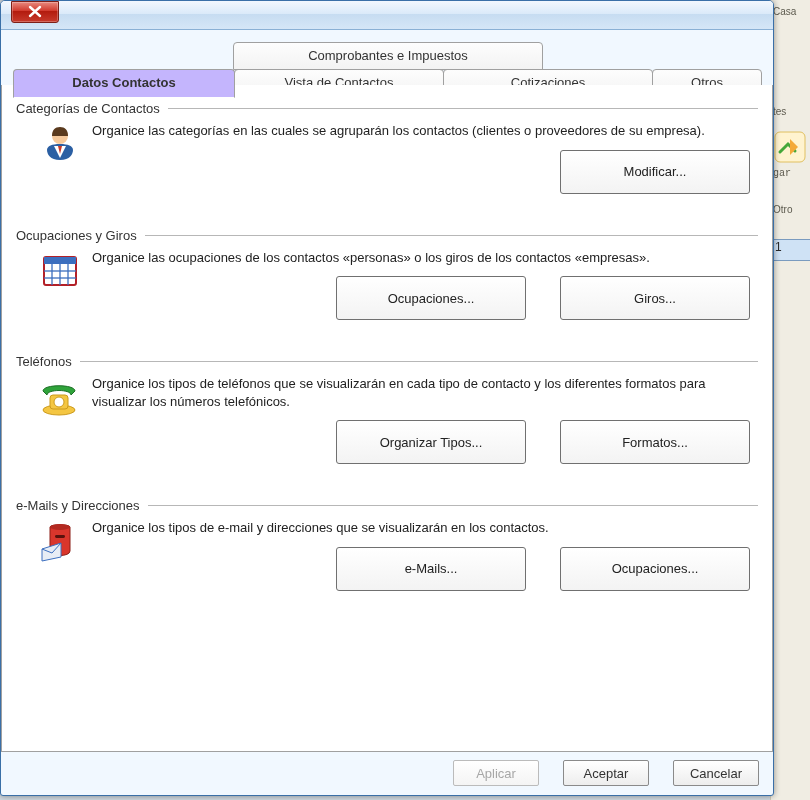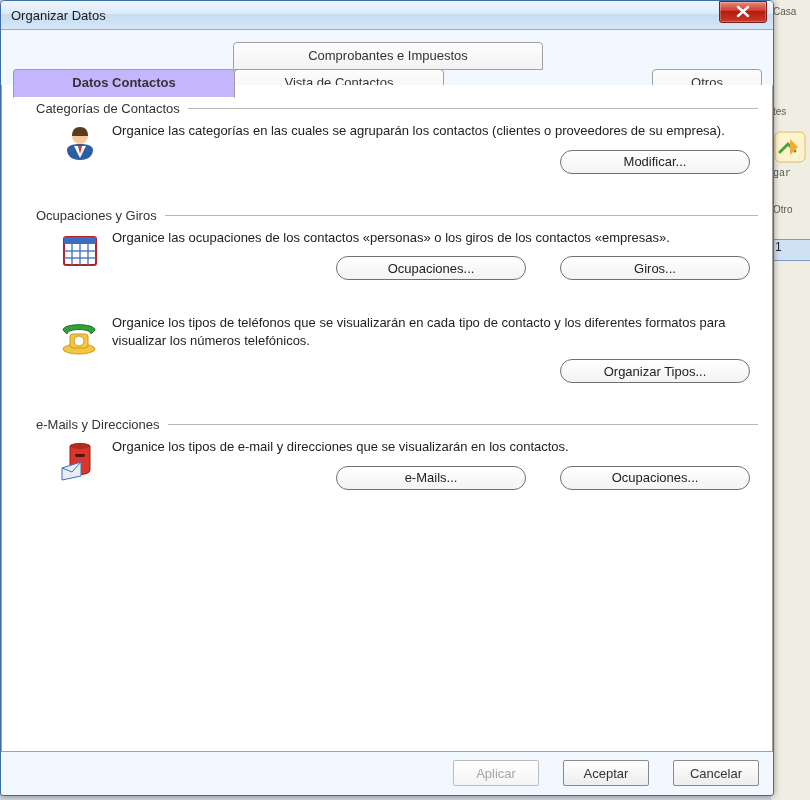--- a/index.html
+++ b/index.html
@@ -138,21 +138,20 @@
     border: 1px solid #a0a0a0;
     border-top: none;
     box-sizing: border-box;
     padding: 16px 14px 6px 14px;
   }
 
   
   .group {
     position: relative;
     margin-bottom: 34px;
-    margin-left: 20px;
   }
   .group:last-child { margin-bottom: 10px; }
   .group-header {
     display: flex;
     align-items: center;
     margin-bottom: 6px;
   }
   .group-title {
     font-size: 13px;
     color: #333;
@@ -187,28 +186,28 @@
     margin-bottom: 10px;
   }
   .btn-row {
     display: flex;
     justify-content: flex-end;
     gap: 34px;
     padding-right: 8px;
   }
   .btn {
     width: 190px;
-    height: 24px;
+    height: 44px;
     border: 1px solid #707070;
     background: linear-gradient(#fff,#f3f3f3);
     font-size: 13px;
     color: #222;
     cursor: pointer;
     padding: 0;
-    border-radius: 12px;
+    border-radius: 3px;
   }
 
   
   .dialog-buttons {
     position: absolute;
     right: 14px;
     bottom: 10px;
     display: flex;
     gap: 24px;
   }
@@ -243,36 +242,36 @@
     </svg>
   </div>
   <span class="bg-label" style="top:168px;font-family:Liberation Mono, monospace;">gar</span>
   <span class="bg-label" style="top:204px;">Otro</span>
   <div class="bg-cell1"><span style="padding-left:4px;">1</span></div>
 </div>
 
 <div class="window">
 
   <div class="titlebar">
-    <div class="title">Organizar Datos</div>
     <div class="close-btn">
       <svg width="18" height="17" viewBox="0 0 18 17">
         <path d="M4 4 L14 13 M14 4 L4 13" stroke="#fff" stroke-width="2.4" stroke-linecap="round"></path>
       </svg>
     </div>
   </div>
 
   <div class="client">
 
     <div class="tabs-wrap">
 
       <div class="tab tab-row-top" style="left:220px; width:310px;">Comprobantes e Impuestos</div>
 
       <div class="tab tab-row-bottom active" style="left:0; width:222px;">Datos Contactos</div>
       <div class="tab tab-row-bottom" style="left:221px; width:210px;">Vista de Contactos</div>
+      <div class="tab tab-row-bottom" style="left:430px; width:210px;">Cotizaciones</div>
       <div class="tab tab-row-bottom" style="left:639px; width:110px;">Otros</div>
     </div>
 
     <div class="tab-panel">
 
       <div class="group">
         <div class="group-header">
           <span class="group-title">Categorías de Contactos</span>
           <span class="group-line"></span>
         </div>
@@ -316,33 +315,38 @@
             <div class="desc">Organice las ocupaciones de los contactos «personas» o los giros de los contactos «empresas».</div>
             <div class="btn-row">
               <button class="btn">Ocupaciones...</button>
               <button class="btn">Giros...</button>
             </div>
           </div>
         </div>
       </div>
 
       <div class="group">
+        <div class="group-header">
+          <span class="group-title">Teléfonos</span>
+          <span class="group-line"></span>
+        </div>
         <div class="group-body">
           <div class="group-icon">
             <svg width="42" height="40" viewBox="0 0 42 40">
               <ellipse cx="20" cy="33" rx="16" ry="5" fill="#f4c642" stroke="#cc9a1c"></ellipse>
               <rect x="11" y="18" width="18" height="14" rx="3" fill="#f4c642" stroke="#cc9a1c"></rect>
               <circle cx="20" cy="25" r="5" fill="#fff" stroke="#cc9a1c"></circle>
               <path d="M4 14 C4 7 36 7 36 14 L32 18 C32 12 8 12 8 18 Z" fill="#2fa33a" stroke="#1d6f26"></path>
             </svg>
           </div>
           <div class="group-content">
             <div class="desc">Organice los tipos de teléfonos que se visualizarán en cada tipo de contacto y los diferentes formatos para visualizar los números telefónicos.</div>
             <div class="btn-row">
               <button class="btn">Organizar Tipos...</button>
+              <button class="btn">Formatos...</button>
             </div>
           </div>
         </div>
       </div>
 
       <div class="group">
         <div class="group-header">
           <span class="group-title">e-Mails y Direcciones</span>
           <span class="group-line"></span>
         </div>

